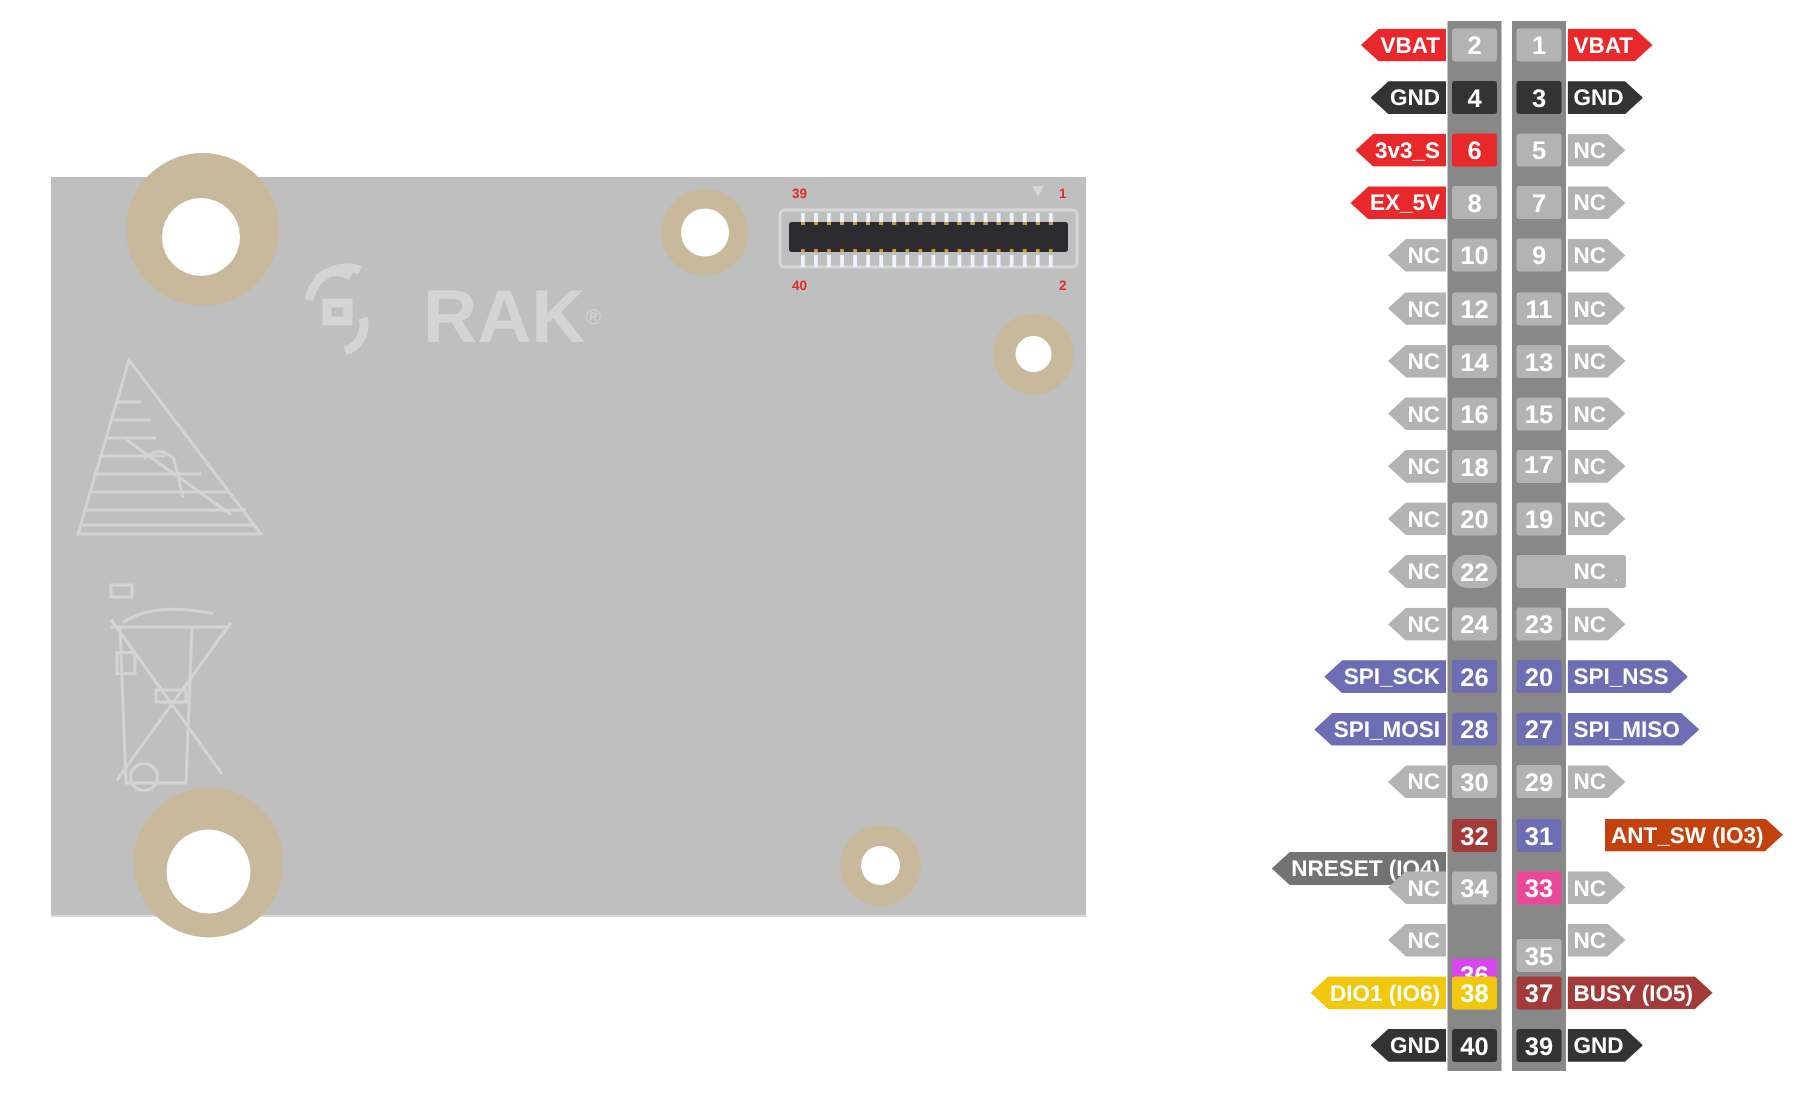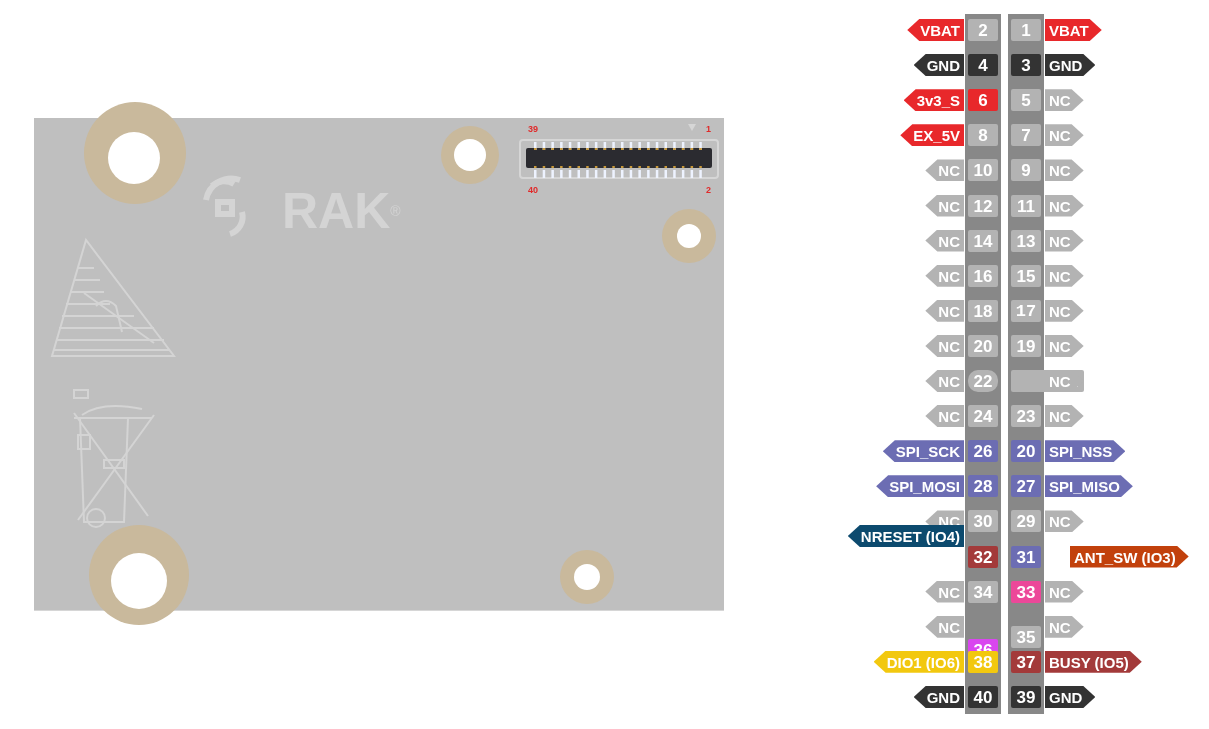--- a/index.html
+++ b/index.html
@@ -238,21 +238,21 @@
       <div class="tag right" style="top: 440.2px; background: rgb(108, 109, 179); left: 1045px;">SPI_NSS</div>
       <div class="pnum" style="top: 475.3px; left: 968px; background: rgb(108, 109, 179);">28</div>
       <div class="tag left" style="top: 475.3px; background: rgb(108, 109, 179); right: 245px;">SPI_MOSI</div>
       <div class="pnum" style="top: 475.3px; left: 1011px; background: rgb(108, 109, 179);">27</div>
       <div class="tag right" style="top: 475.3px; background: rgb(108, 109, 179); left: 1045px;">SPI_MISO</div>
       <div class="pnum" style="top: 510.4px; left: 968px; background: rgb(179, 179, 179); text-align: center;">30</div>
       <div class="tag left" style="top: 510.4px; background: rgb(179, 179, 179); right: 245px;">NC</div>
       <div class="pnum" style="top: 510.4px; left: 1011px; background: rgb(179, 179, 179);">29</div>
       <div class="tag right" style="top: 510.4px; background: rgb(179, 179, 179); left: 1045px;">NC</div>
       <div class="pnum" style="top: 545.5px; left: 968px; background: rgb(163, 58, 58);">32</div>
-      <div class="tag left" style="top: 525px; background: #0c4a6e; right: 245px;">NRESET (IO4)</div>
+      <div class="tag left" style="top: 568px; background: #737373; right: 245px;">NRESET (IO4)</div>
       <div class="pnum" style="top: 545.5px; left: 1011px; background: rgb(108, 109, 179);">31</div>
       <div class="tag right" style="top: 545.5px; background: #c2410c; left: 1070px;">ANT_SW (IO3)</div>
       <div class="pnum" style="top: 580.6px; left: 968px; background: rgb(179, 179, 179);">34</div>
       <div class="tag left" style="top: 580.6px; background: rgb(179, 179, 179); right: 245px;">NC</div>
       <div class="pnum" style="top: 580.6px; left: 1011px; background: #ec4899;">33</div>
       <div class="tag right" style="top: 580.6px; background: rgb(179, 179, 179); left: 1045px;">NC</div>
       <div class="pnum" style="top: 639px; left: 968px; background: #d946ef;">36</div>
       <div class="tag left" style="top: 615.7px; background: rgb(179, 179, 179); right: 245px;">NC</div>
       <div class="pnum" style="top: 615.7px; left: 1011px; background: rgb(179, 179, 179); margin-top: 10px;">35</div>
       <div class="tag right" style="top: 615.7px; background: rgb(179, 179, 179); left: 1045px;">NC</div>

